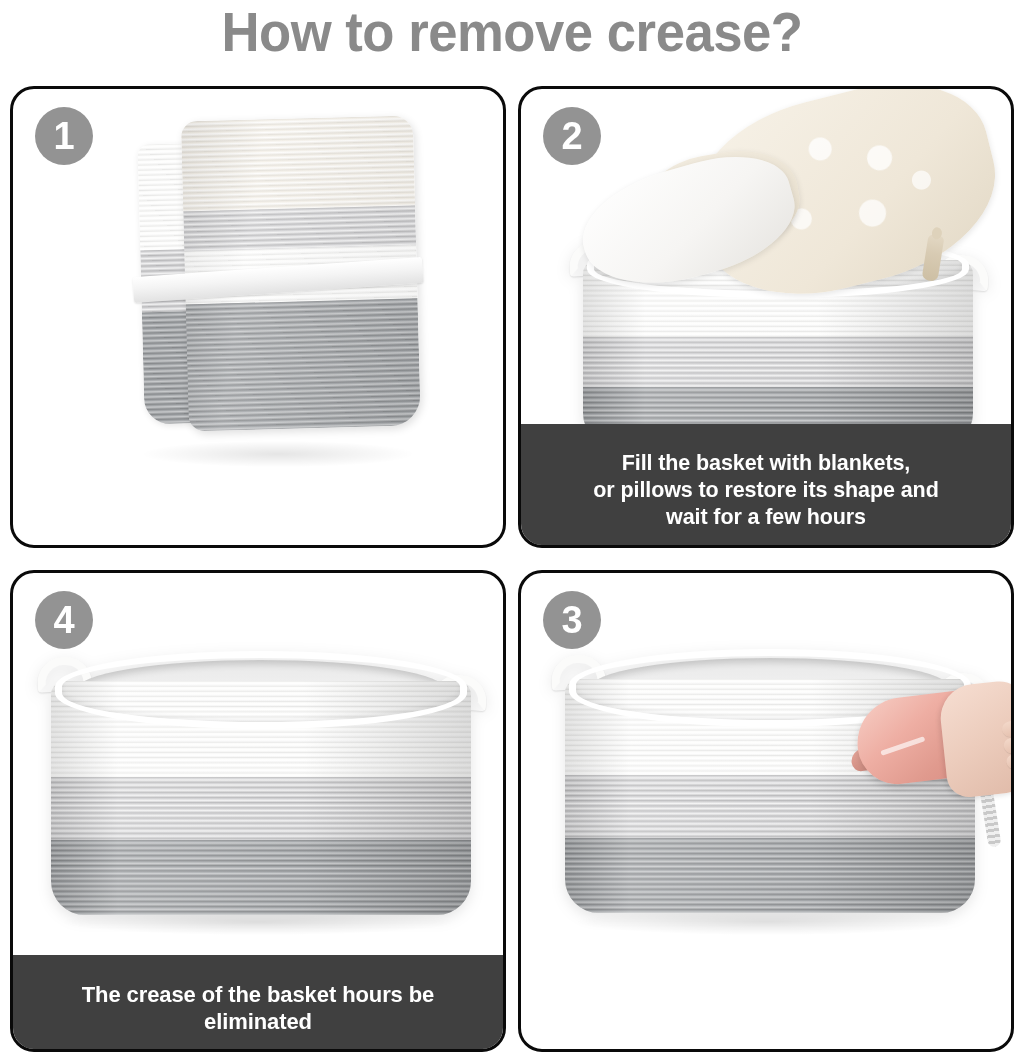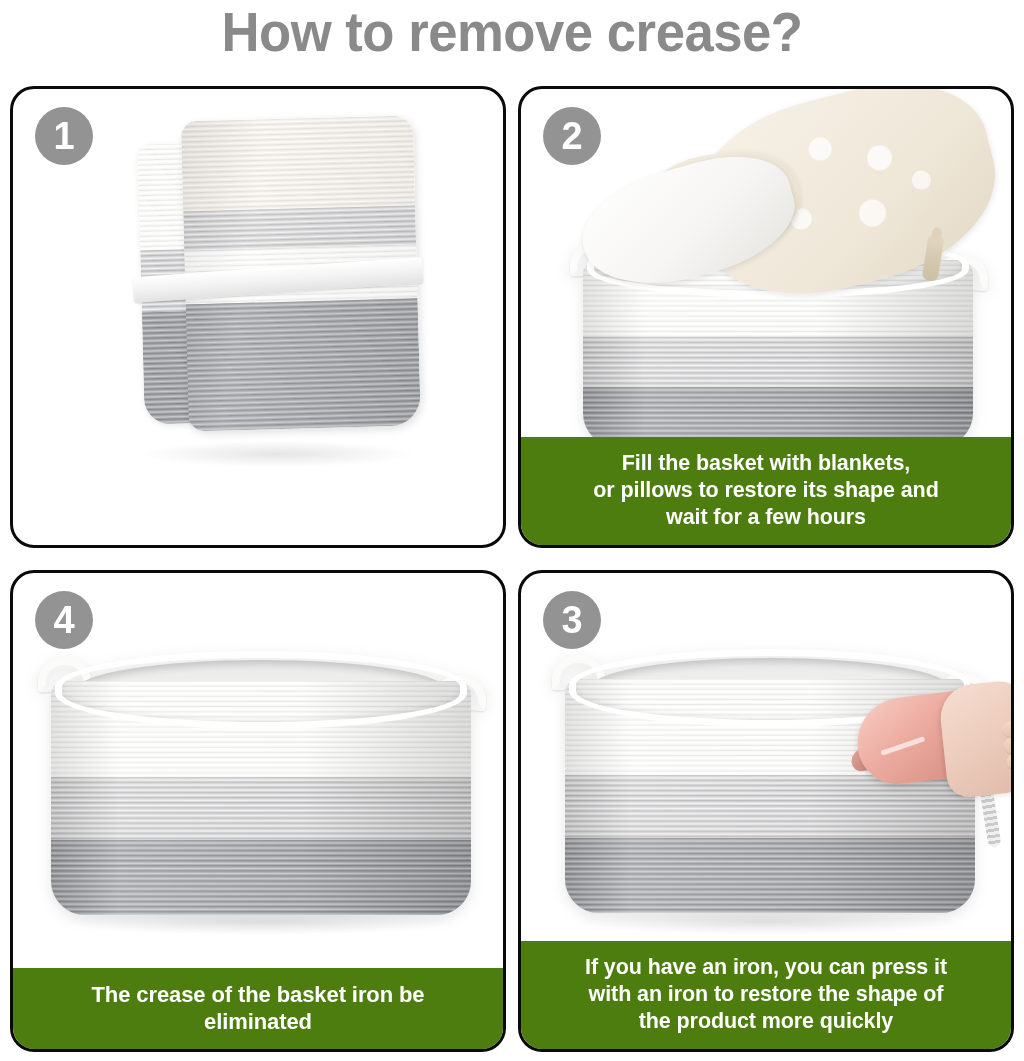--- a/index.html
+++ b/index.html
@@ -70,28 +70,28 @@
     text-align: center;
     z-index: 6;
   }
 
   
   .caption {
     position: absolute;
     left: 0;
     bottom: 0;
     width: 100%;
-    background: #4d7c0f;
+    background: #404040;
     color: #ffffff;
     font-size: 21.5px;
     font-weight: bold;
     line-height: 27px;
     text-align: center;
     box-sizing: border-box;
-    padding: 13px 12px 14px 12px;
+    padding: 26px 12px 14px 12px;
     white-space: pre-line;
     z-index: 7;
     letter-spacing: -0.1px;
     margin-top: 35px;
   }
   .panel.p1 .caption, .panel.p3 .caption { font-size: 22px; }
 
   
   .stage {
     position: absolute;
@@ -449,21 +449,21 @@
         <div class="body">
           <div class="s1 rope-white"></div>
           <div class="s2 rope-lgray"></div>
           <div class="s3 rope-mgray"></div>
           <div class="vshade"></div>
         </div>
         <div class="rim"></div>
       </div>
     </div>
 
-    <div class="caption">The crease of the basket iron be
+    <div class="caption">The crease of the basket hours be
 eliminated</div>
   </div>
 
   <div class="panel p4">
     <div class="step-badge">3</div>
 
     <div class="stage">
       <div class="ground-shadow" style="left:56px; top:336px; width:380px; height:26px;"></div>
       <div class="basket b-p4">
         <div class="handle left"></div>
@@ -483,18 +483,15 @@
         <div class="plate"></div>
         <div class="shell"></div>
         <div class="hand">
           <div class="finger f1"></div>
           <div class="finger f2"></div>
           <div class="finger f3"></div>
         </div>
       </div>
     </div>
 
-    <div class="caption">If you have an iron, you can press it
-with an iron to restore the shape of
-the product more quickly</div>
   </div>
 
 </div>
 
 </body></html>

